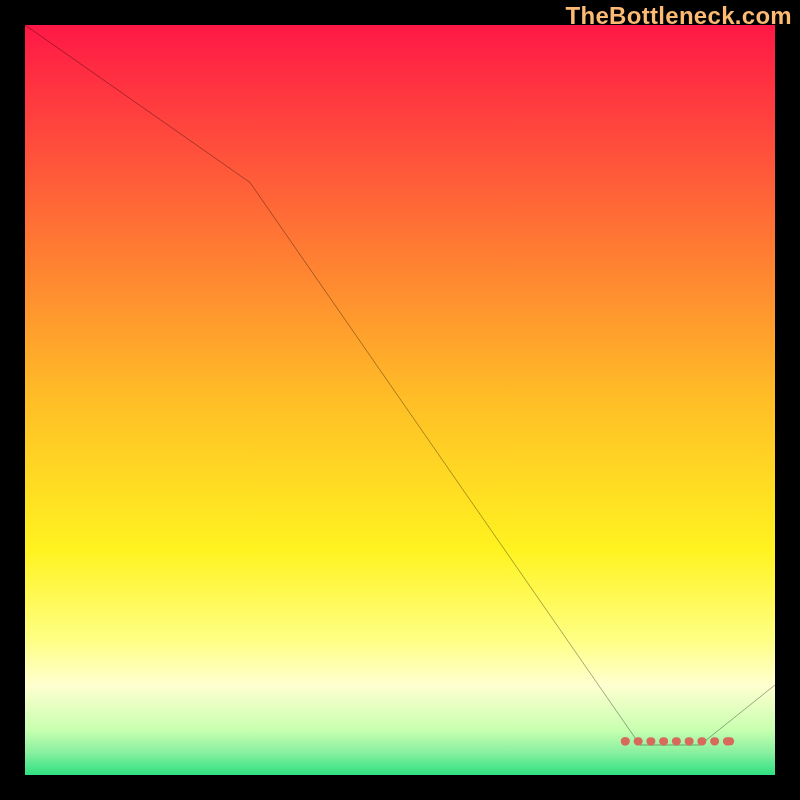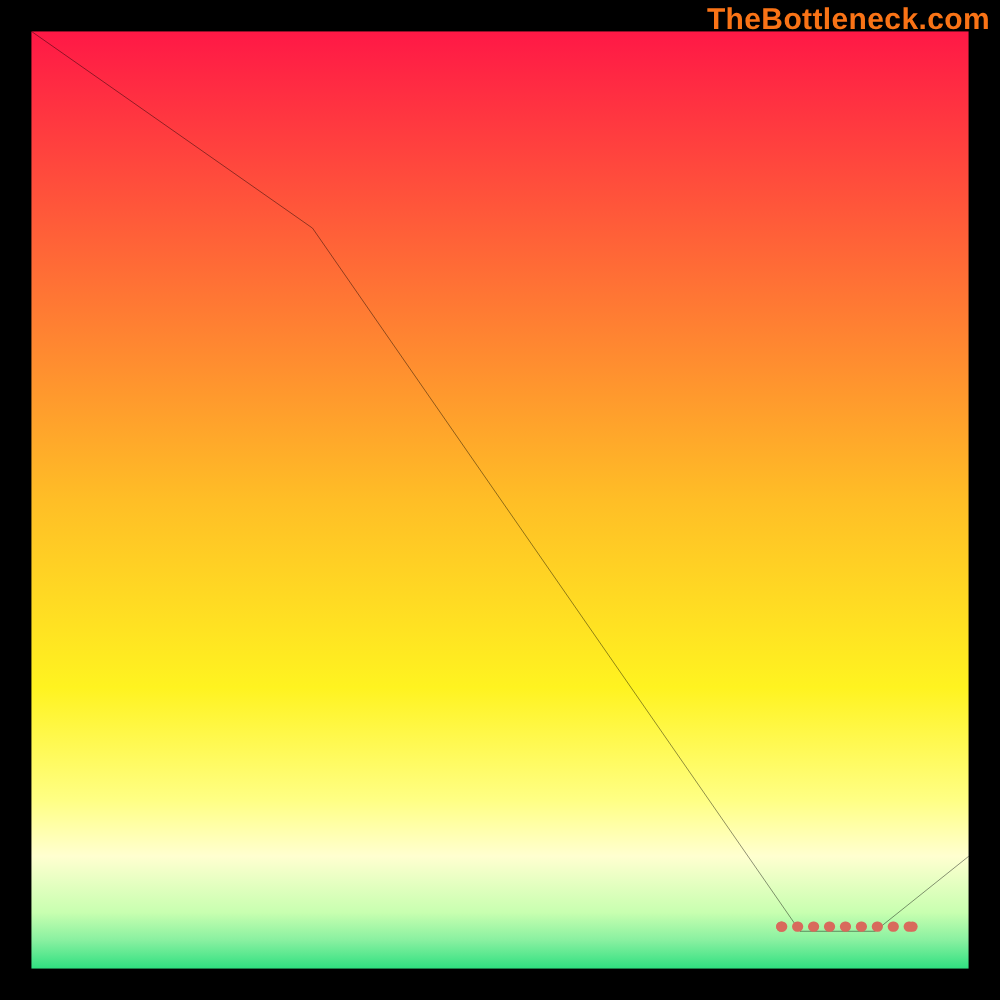--- a/index.html
+++ b/index.html
@@ -16,21 +16,21 @@
     height: 800px;
     background: #000;
   }
   .watermark {
     position: absolute;
     top: 2px;
     right: 8px;
     font-family: Arial, Helvetica, sans-serif;
     font-size: 24px;
     font-weight: 600;
-    color: #f97316;
+    color: #fdba74;
     letter-spacing: 0.3px;
   }
   svg.plot {
     position: absolute;
     left: 25px;
     top: 25px;
     width: 750px;
     height: 750px;
     display: block;
   }

